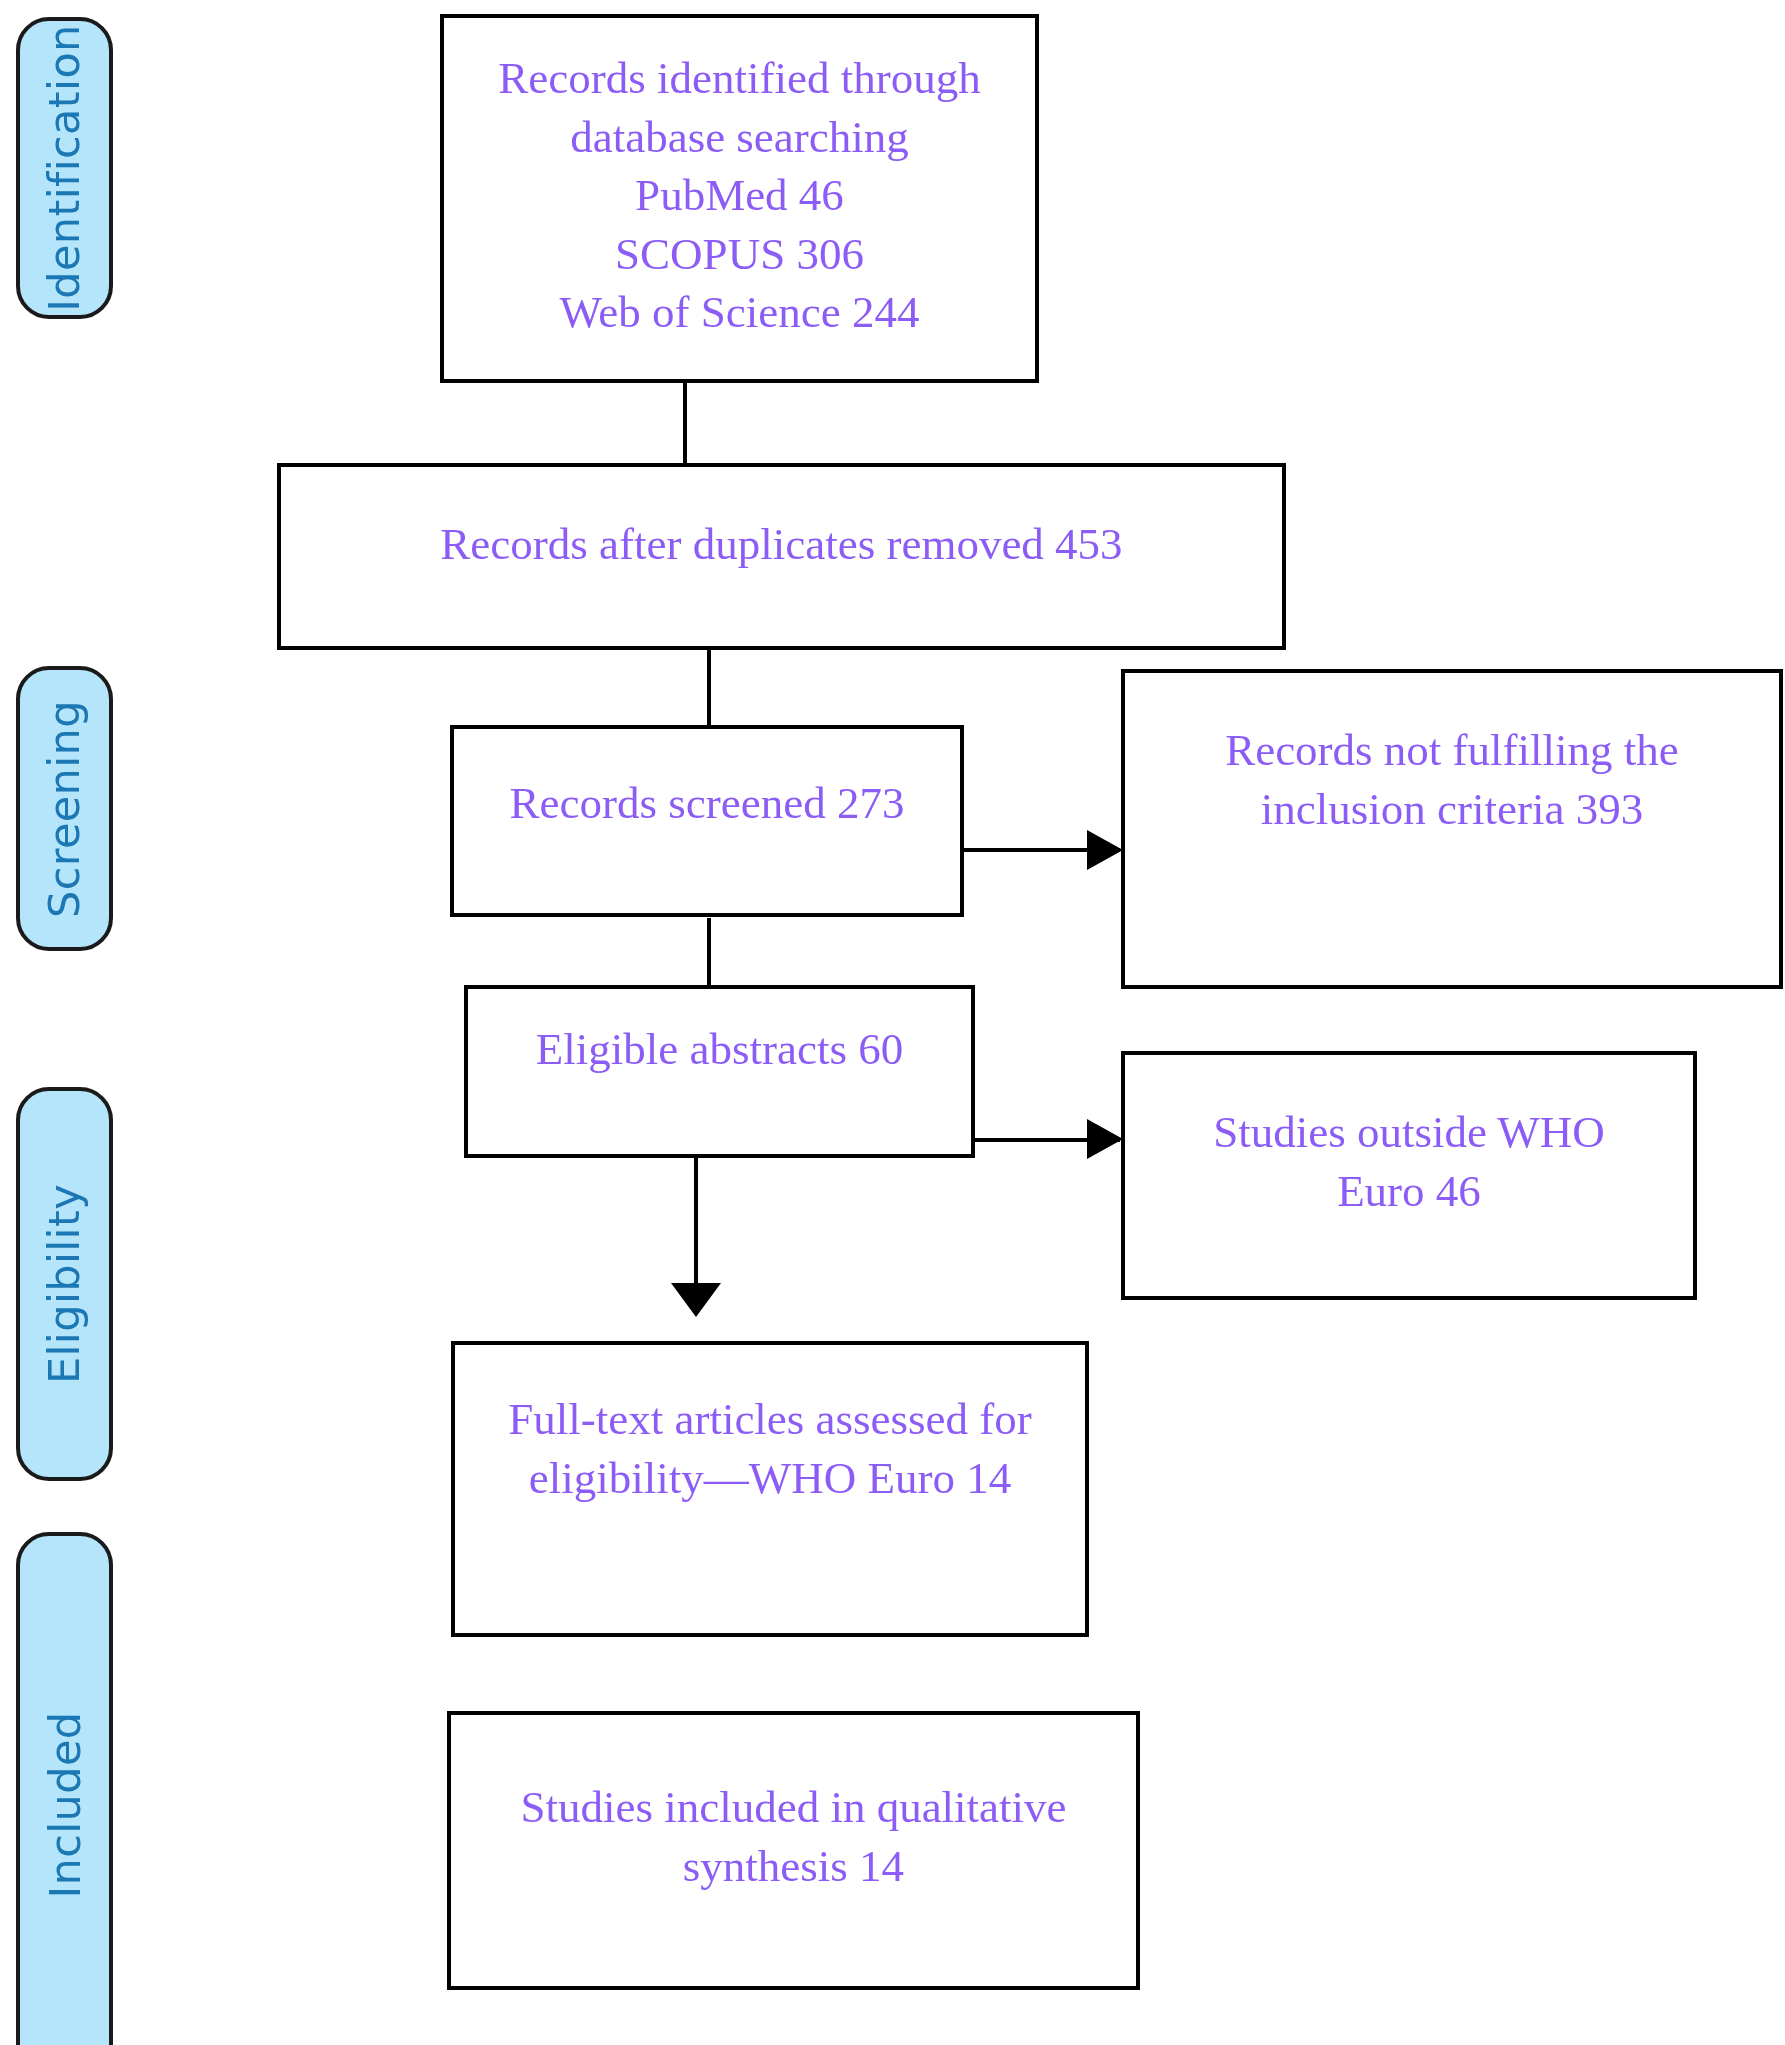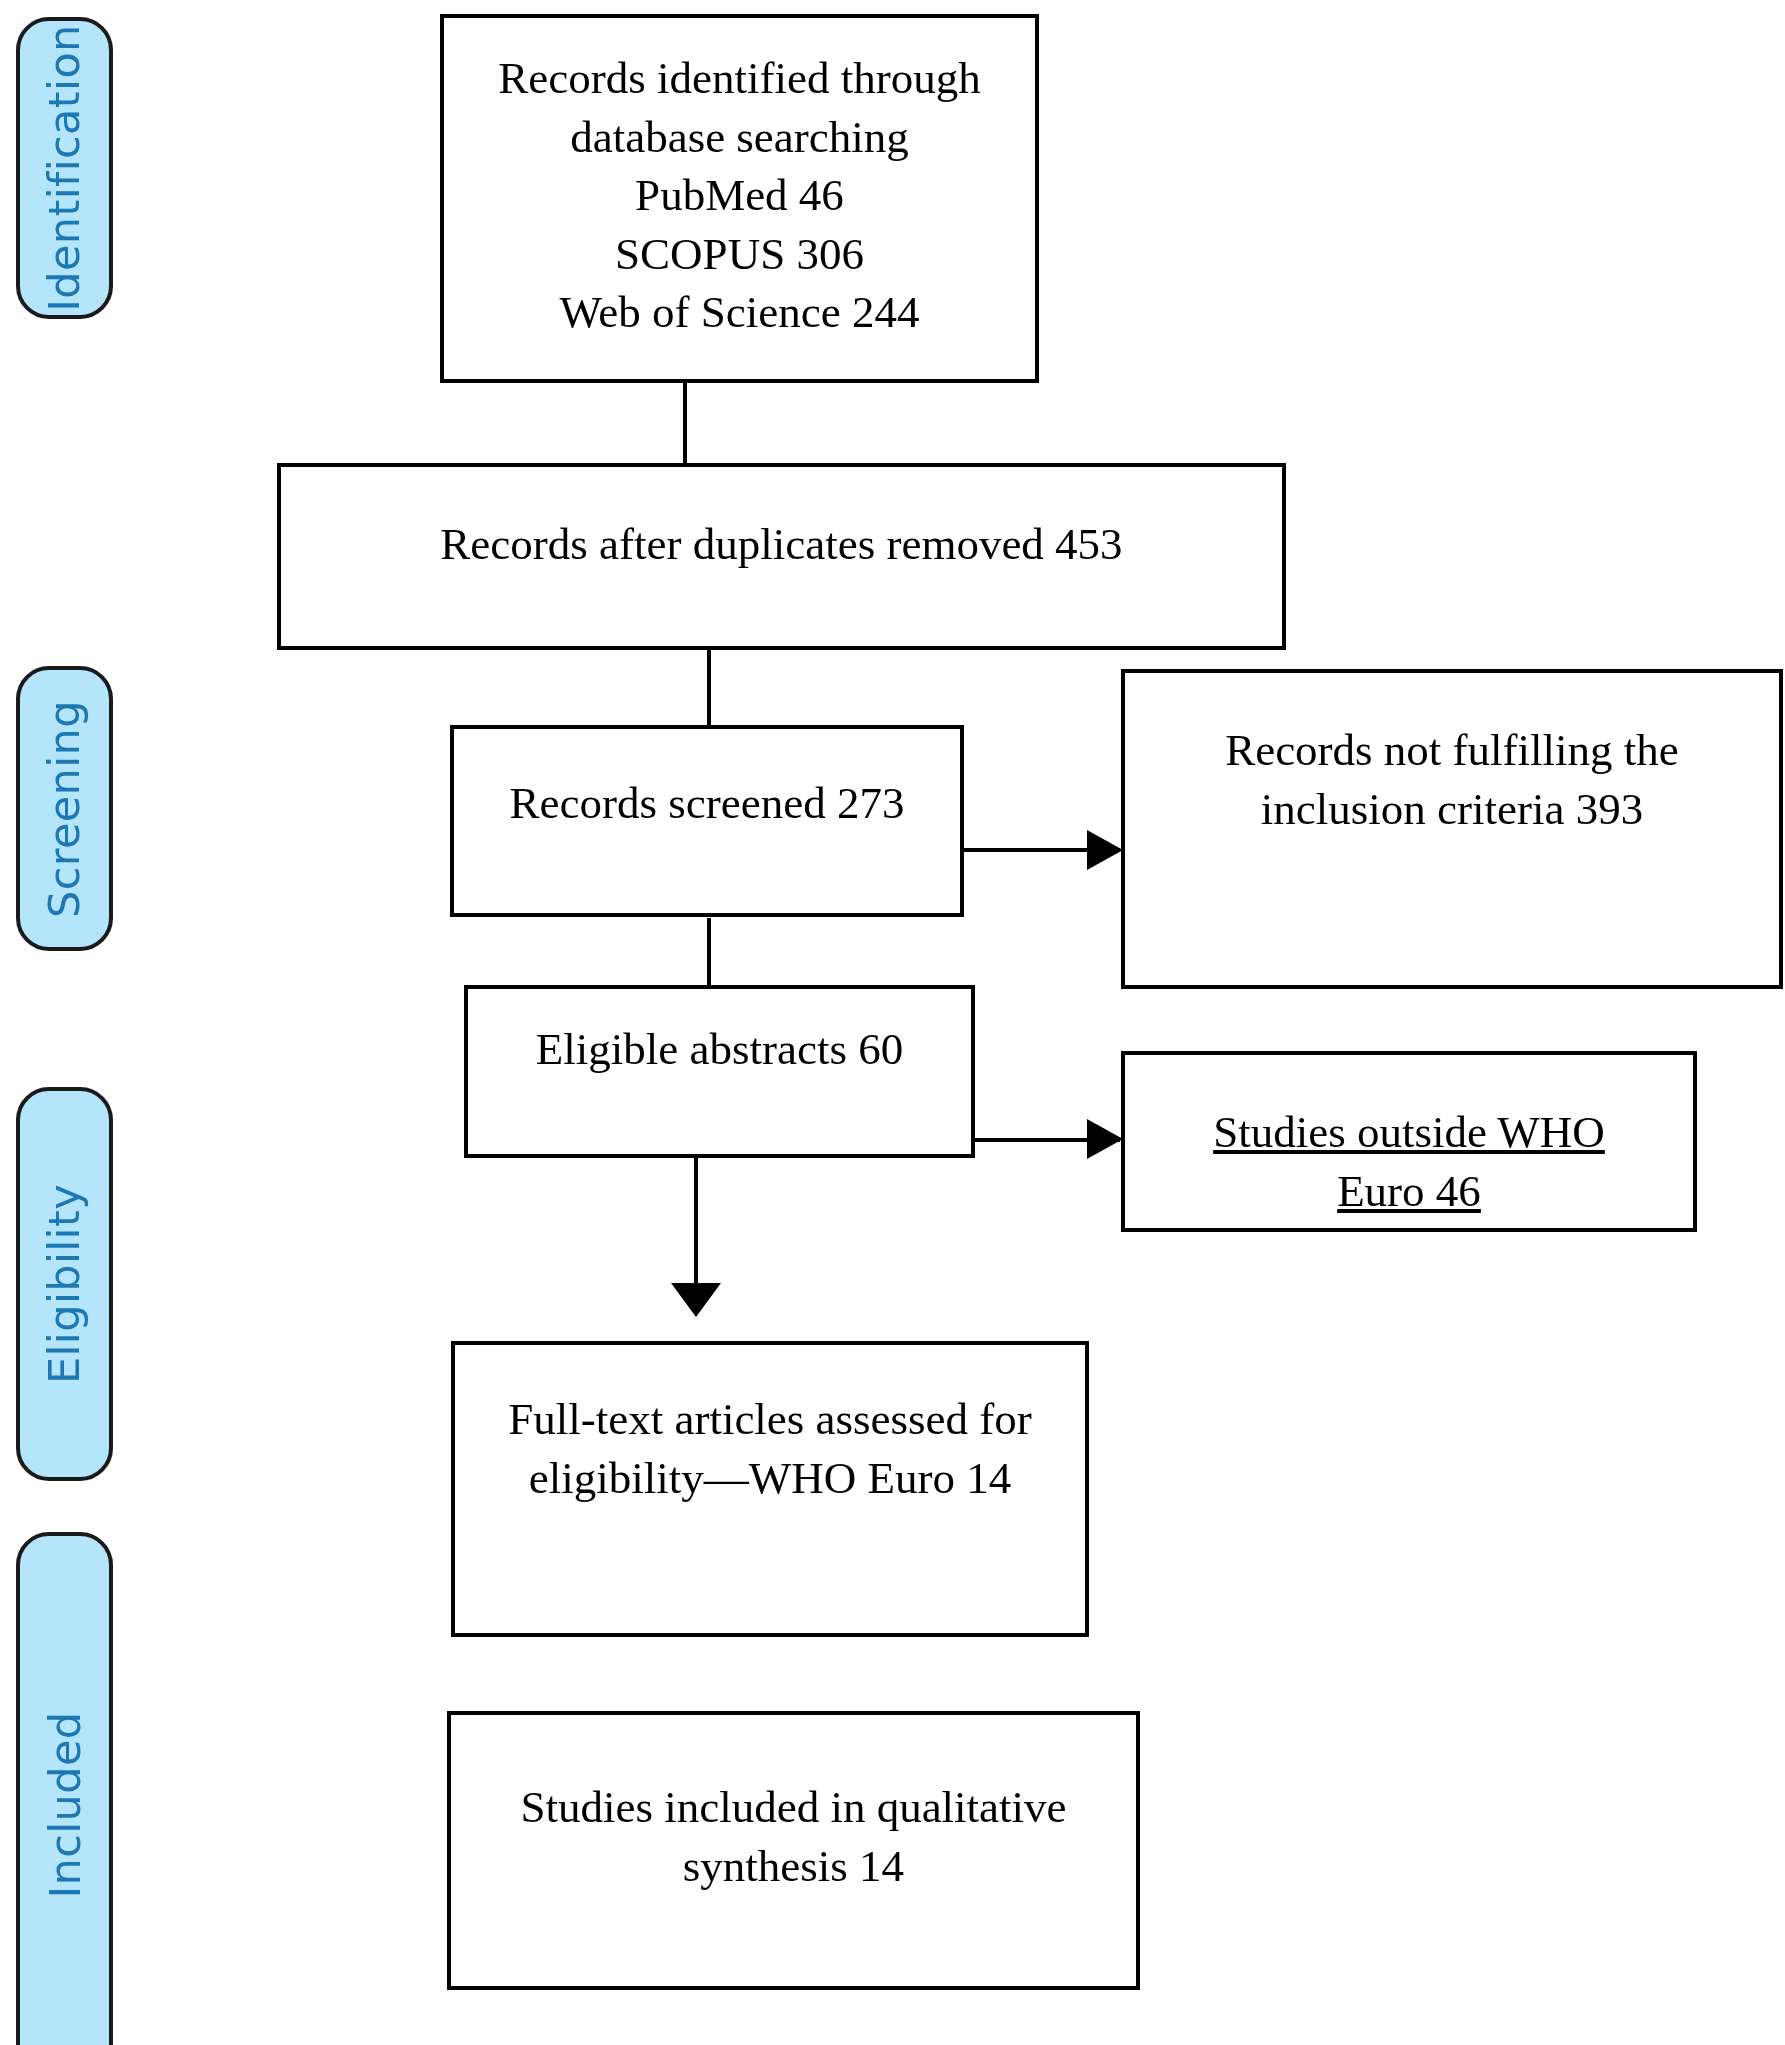--- a/index.html
+++ b/index.html
@@ -35,21 +35,21 @@
     background:#ffffff;
     border:4.7px solid #000000;
     box-sizing:border-box;
     display:flex;
     justify-content:center;
   }
   .flow-box .box-text{
     font-family:"Liberation Serif", serif;
     font-size:45px;
     line-height:1.30;
-    color:#000000;
+    color:#8b5cf6;
     text-align:center;
     white-space:pre-line;
     width:100%;
   }
 
   
   .conn-v{position:absolute;background:#000000;width:3.9px;}
   .conn-h{position:absolute;background:#000000;height:3.9px;}
 
   
@@ -119,21 +119,21 @@
 
   <div class="conn-v" style="left:707px;top:918px;height:69px;"></div>
 
   <div class="flow-box" style="left:464px;top:985px;width:511px;height:173px;align-items:flex-start;padding-top:31px;">
     <span class="box-text">Eligible abstracts 60</span>
   </div>
 
   <div class="conn-h" style="left:975px;top:1138px;width:145px;"></div>
   <div class="arrow-right" style="left:1087px;top:1119px;"></div>
 
-  <div class="flow-box" style="left:1121px;top:1051px;width:576px;height:181px;align-items:flex-start;padding-top:48px;text-decoration:underline;">
+  <div class="flow-box" style="left:1121px;top:1051px;width:576px;height:249px;align-items:flex-start;padding-top:48px;">
     <span class="box-text">Studies outside WHO
 Euro 46</span>
   </div>
 
   <div class="conn-v" style="left:694px;top:1157px;height:132px;"></div>
   <div class="arrow-down" style="left:671px;top:1283px;"></div>
 
   <div class="flow-box" style="left:451px;top:1315px;width:638px;height:296px;align-items:flex-start;padding-top:45px;margin-top:26px;">
     <span class="box-text">Full-text articles assessed for
 eligibility—WHO Euro 14</span>

